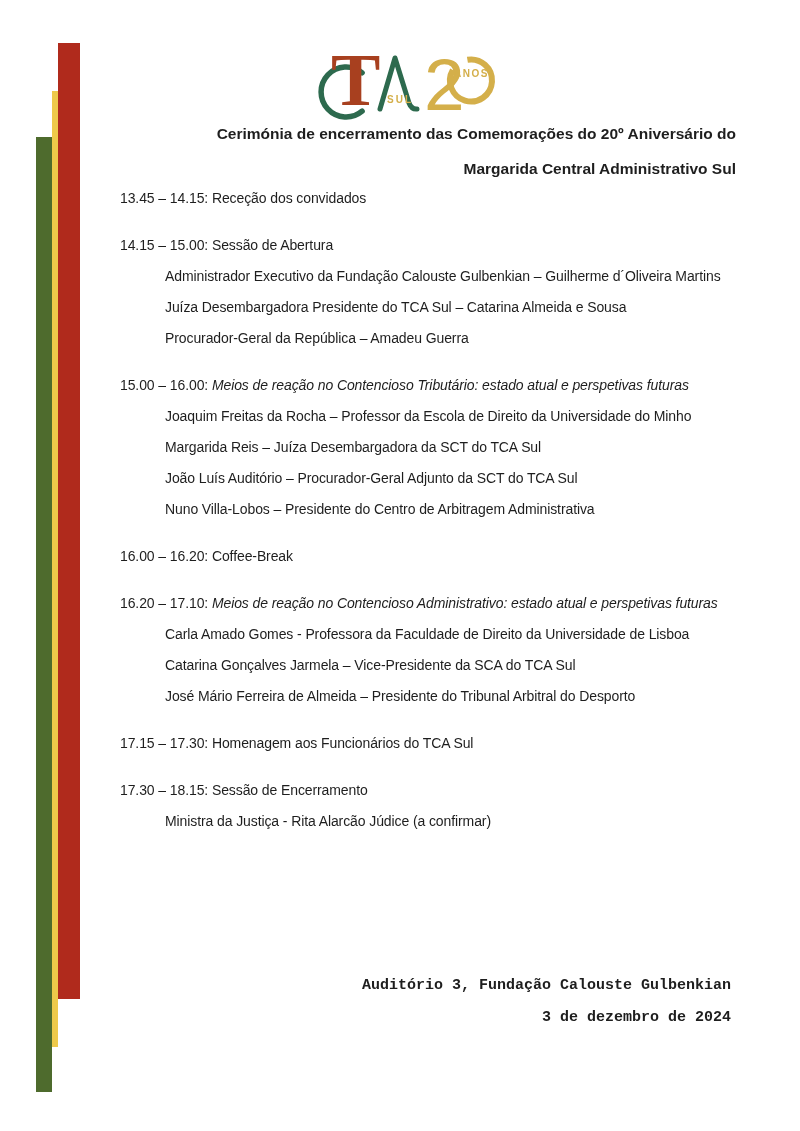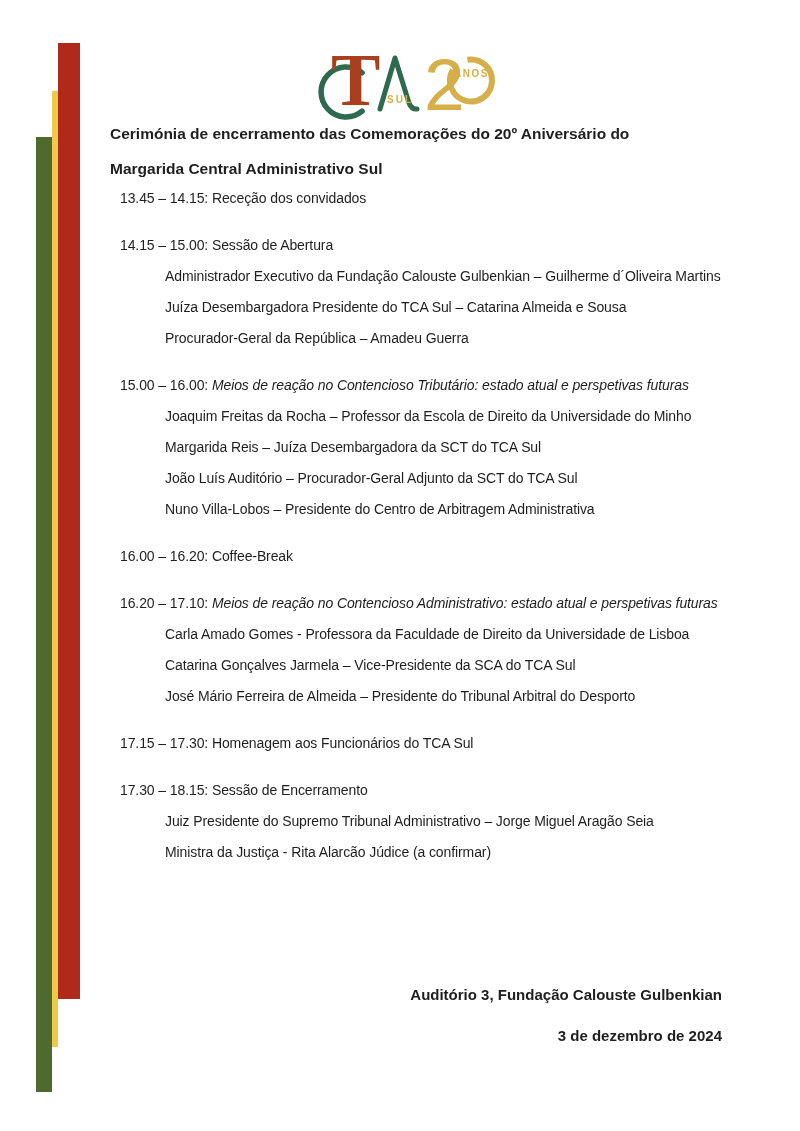--- a/index.html
+++ b/index.html
@@ -17,41 +17,41 @@
   .bar-green  { left: 36px; top: 137px; width: 16px; height: 955px; background: #4e6b2d; }
   .bar-yellow { left: 52px; top:  91px; width:  6px; height: 956px; background: #eec94a; }
   .bar-red    { left: 58px; top:  43px; width: 22px; height: 956px; background: #b02a1c; }
 
   
   .logo { position: absolute; left: 312px; top: 45px; width: 195px; height: 78px; }
 
   
   .title {
     position: absolute; left: 110px; top: 116px; width: 626px;
-    text-align: left; font-weight: bold; font-size: 15.5px;
+    text-align: right; font-weight: bold; font-size: 15.5px;
   }
   .title p { margin: 0; line-height: 35px; white-space: nowrap; }
 
   
   .schedule {
     position: absolute; left: 120px; top: 183px; width: 640px;
     font-size: 14px; letter-spacing: -0.1px;
   }
   .schedule p { margin: 0; line-height: 31px; white-space: nowrap; }
   .block + .block { margin-top: 16px; }
   .time { font-weight: normal; }
   .label.it { font-style: italic; }
   .speaker { padding-left: 45px; }
 
   
   .footer {
     position: absolute; left: 120px; top: 970px; width: 611px;
     text-align: right; font-weight: bold; font-size: 15px;
   }
-  .footer p { margin: 9px; line-height: 32px; white-space: nowrap; }
+  .footer p { margin: 0; line-height: 32px; white-space: nowrap; font-family: Liberation Mono, monospace; }
 </style>
 </head>
 <body>
 
 <div class="bar bar-green"></div>
 <div class="bar bar-yellow"></div>
 <div class="bar bar-red"></div>
 
 <div class="logo">
   <svg width="195" height="78" viewBox="0 0 195 78">
@@ -101,21 +101,20 @@
       <p class="head"><span class="time">16.20 – 17.10:</span> <span class="label it">Meios de reação no Contencioso Administrativo: estado atual e perspetivas futuras</span></p>
       <p class="speaker">Carla Amado Gomes - Professora da Faculdade de Direito da Universidade de Lisboa</p>
       <p class="speaker">Catarina Gonçalves Jarmela – Vice-Presidente da SCA do TCA Sul</p>
       <p class="speaker">José Mário Ferreira de Almeida – Presidente do Tribunal Arbitral do Desporto</p>
     </div>
     <div class="block">
       <p class="head"><span class="time">17.15 – 17.30:</span> <span class="label">Homenagem aos Funcionários do TCA Sul</span></p>
     </div>
     <div class="block">
       <p class="head"><span class="time">17.30 – 18.15:</span> <span class="label">Sessão de Encerramento</span></p>
-      <p class="speaker">Juiz Presidente do Supremo Tribunal Administrativo – Jorge Miguel Aragão Seia</p>
       <p class="speaker">Ministra da Justiça - Rita Alarcão Júdice (a confirmar)</p>
     </div>
   </div>
 
 <div class="footer">
   <p>Auditório 3, Fundação Calouste Gulbenkian</p>
   <p>3 de dezembro de 2024</p>
 </div>
 
 </body></html>

